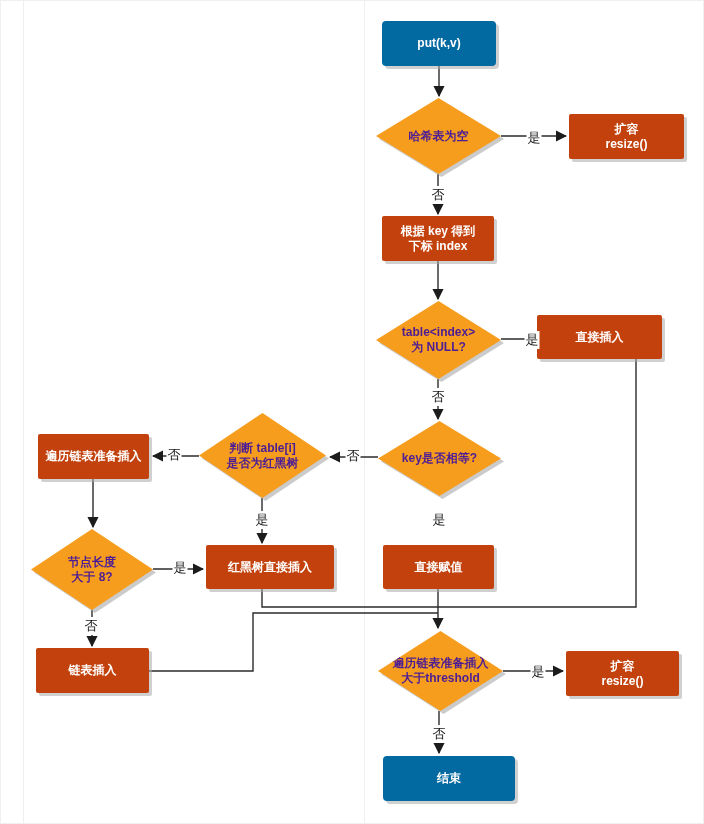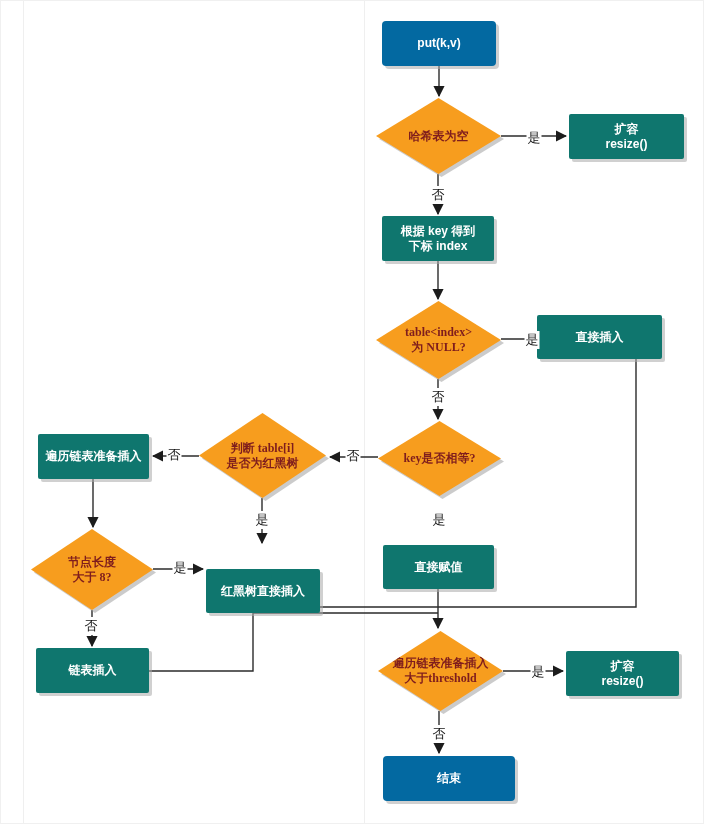--- a/index.html
+++ b/index.html
@@ -7,28 +7,28 @@
     position:relative;width:704px;height:824px;background:#fff;overflow:hidden;
     font-family:"Liberation Sans","DejaVu Sans",sans-serif;
     border:1px solid #f0f0f0;box-sizing:border-box;
   }
   .guide{position:absolute;top:0;bottom:0;width:1px;background:#efefef;z-index:0;}
   svg.wires{position:absolute;left:0;top:0;z-index:1;}
   .node{
     position:absolute;z-index:2;display:flex;align-items:center;justify-content:center;
     text-align:center;color:#fff;font-weight:bold;font-size:12px;line-height:15px;
   }
-  .rect{background:#0f766e;border-radius:2px;box-shadow:3px 3px 0 rgba(170,170,170,.55);}
+  .rect{background:#c2410c;border-radius:2px;box-shadow:3px 3px 0 rgba(170,170,170,.55);}
   .rounded{background:#0369a1;border-radius:4px;box-shadow:3px 3px 0 rgba(170,170,170,.55);}
   .dwrap{position:absolute;z-index:2;filter:drop-shadow(3px 3px 0 rgba(160,160,160,.55));}
   .diamond{
     width:100%;height:100%;background:#f79d1e;
     clip-path:polygon(50% 0,100% 50%,50% 100%,0 50%);
     display:flex;align-items:center;justify-content:center;
-    text-align:center;color:#7f1d1d;font-weight:bold;font-size:12px;line-height:15px;font-family:Liberation Serif, serif;
+    text-align:center;color:#4c1d95;font-weight:bold;font-size:12px;line-height:15px;
   }
   .ln{display:block;}
   .elabel{
     position:absolute;z-index:3;transform:translate(-50%,-50%);
     font-size:13px;color:#151515;background:#fff;padding:0 1px;white-space:nowrap;
   }
 </style>
 </head>
 <body>
 
@@ -133,21 +133,21 @@
 
   <div class="dwrap" style="left:30px;top:528px;width:122px;height:81px">
     <div class="diamond">
       <div>
         <span class="ln">节点长度</span>
         <span class="ln">大于 8?</span>
       </div>
     </div>
   </div>
 
-  <div class="node rect" style="left:205px;top:568px;width:114px;height:44px">
+  <div class="node rect" style="left:205px;top:544px;width:128px;height:44px">
     <div>
         <span class="ln">红黑树直接插入</span>
       </div>
   </div>
 
   <div class="node rect" style="left:382px;top:544px;width:111px;height:44px">
     <div>
         <span class="ln">直接赋值</span>
       </div>
   </div>

